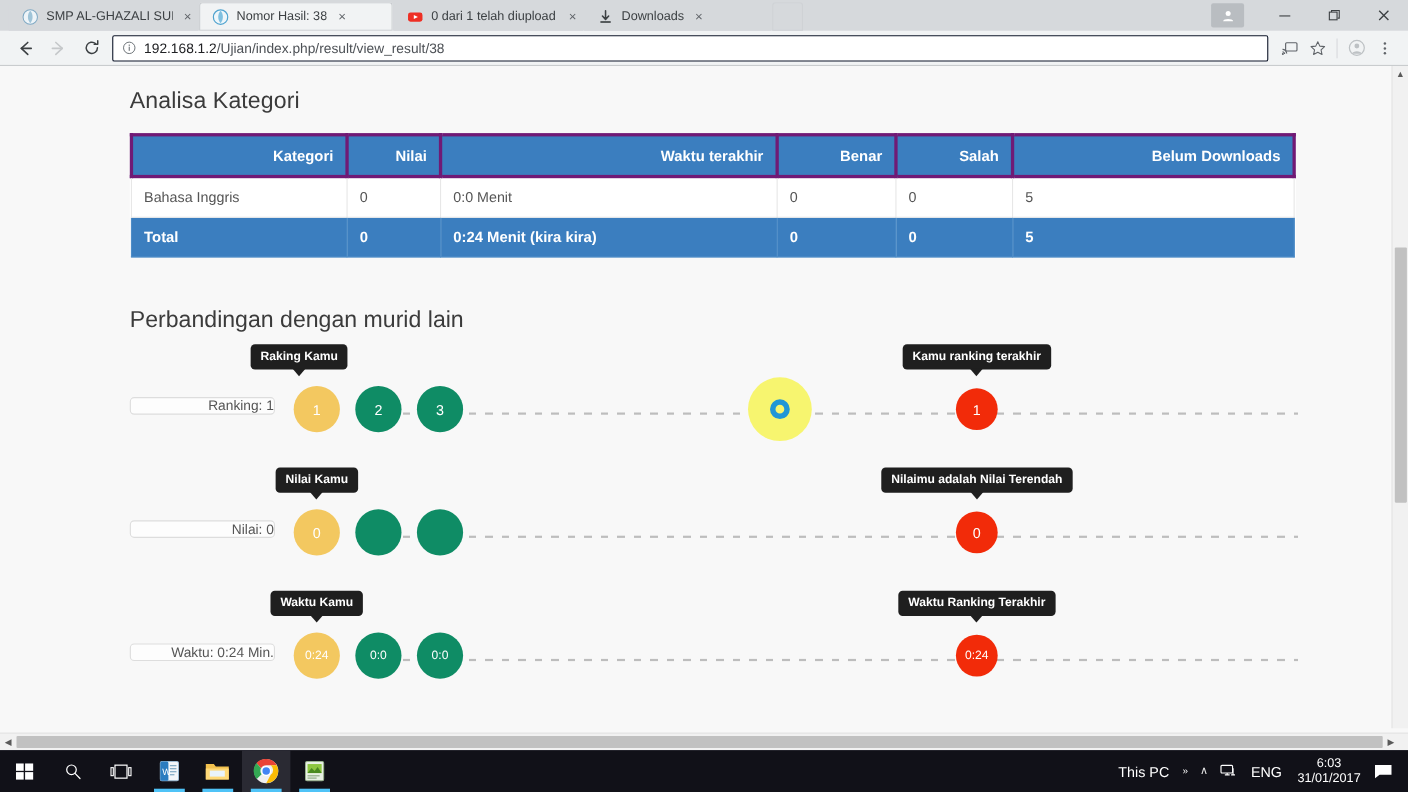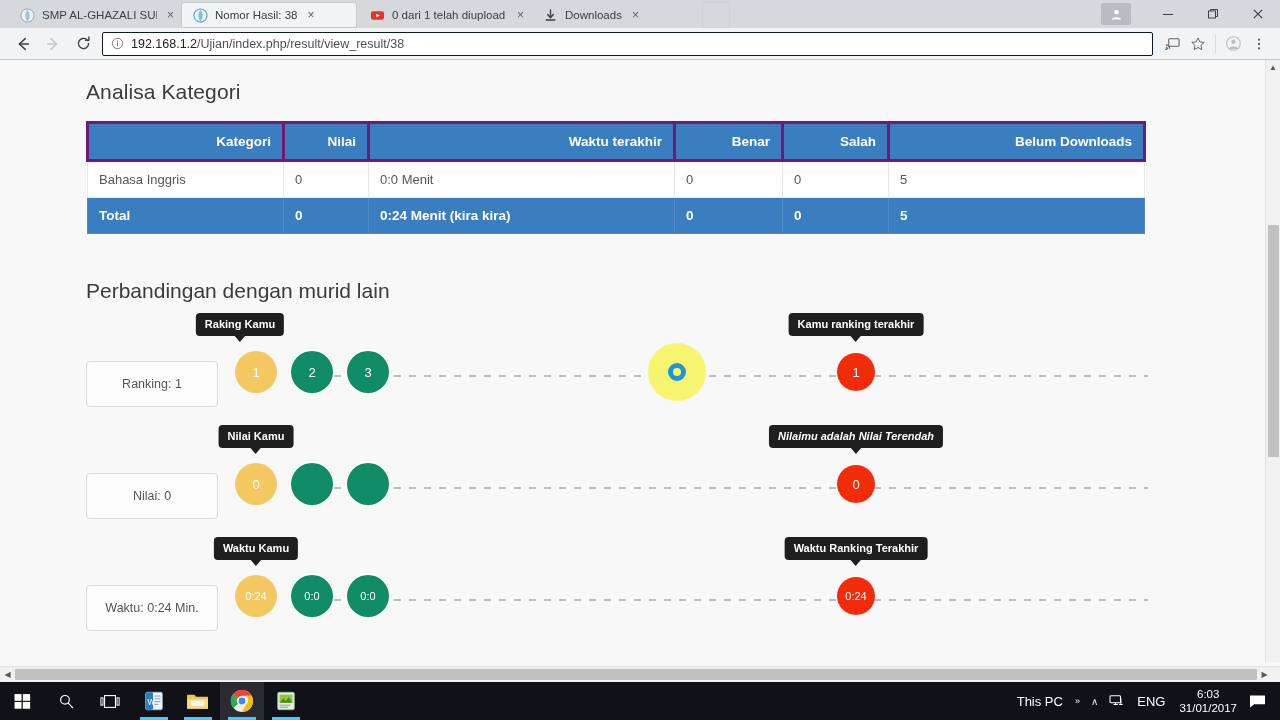--- a/index.html
+++ b/index.html
@@ -133,21 +133,21 @@
     overflow: hidden;
   }
   .page {
     position: absolute;
     left: 0; top: 0;
     width: 1266px;
     height: 600px;
     background: #f8f8f8;
     padding-top: 20px;
   }
-  .content { margin-left: 86px; width: 1062px; }
+  .content { margin-left: 118px; width: 1062px; }
 
   h2.section-title {
     font-size: 21px;
     font-weight: normal;
     color: #3b3b3b;
     margin-bottom: 17px;
     letter-spacing: .1px;
   }
 
   
@@ -197,27 +197,27 @@
     position: relative;
     height: 112px;
   }
   .cmp-row#row1 { margin-top: 22px; }
 
   .label-box {
     position: absolute;
     left: 0;
     top: 36px;
     width: 132px;
-    height: 46px;
+    height: 16px;
     background: #fdfdfd;
     border: 1px solid #dddddd;
     border-radius: 4px;
     display: flex;
     align-items: center;
-    justify-content: center;
+    justify-content: flex-end;
     font-size: 12.5px;
     color: #555;
   }
 
   .track {
     position: absolute;
     left: 248px;
     right: 0;
     top: 50px;
     height: 2px;
@@ -554,21 +554,21 @@
           <div class="dot you" style="left:149px;">
             <span>0</span>
           </div>
           <div class="dot other" style="left:205px;">
             <span></span>
           </div>
           <div class="dot other" style="left:261px;">
             <span></span>
           </div>
 
-          <div class="tooltip" style="left:770px;font-style:italic;">Nilaimu adalah Nilai Terendah</div>
+          <div class="tooltip" style="left:770px;">Nilaimu adalah Nilai Terendah</div>
           <div class="dot last" style="left:751px;">
             <span>0</span>
           </div>
         </div>
 
         <div class="cmp-row">
           <div class="label-box">
             <span>Waktu: 0:24 Min.</span>
           </div>
           <div class="track"></div>

